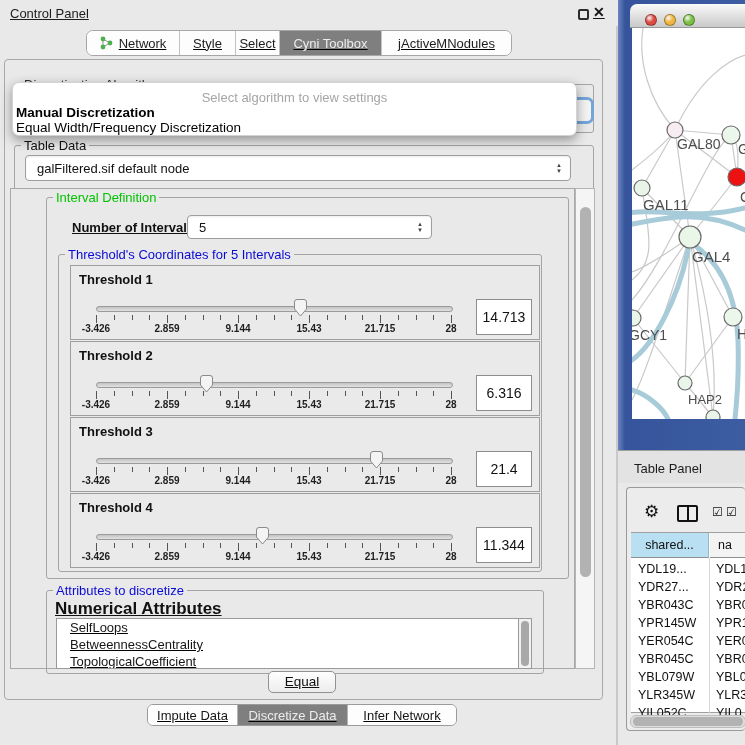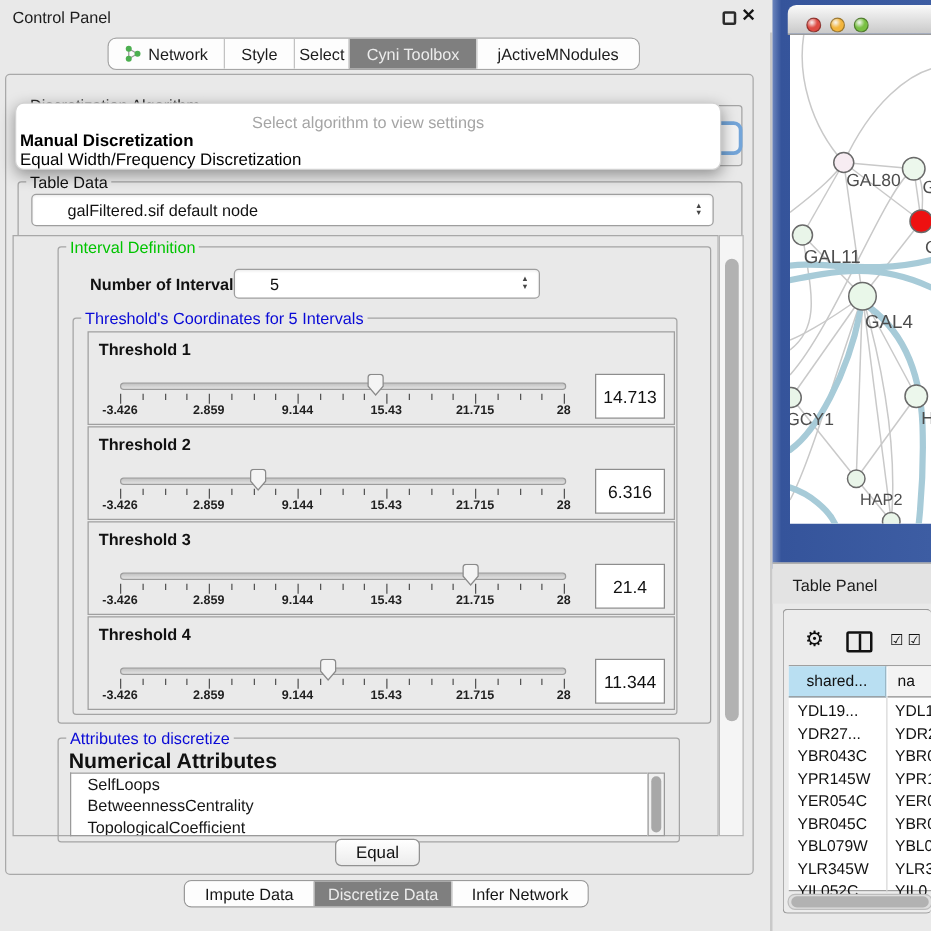--- a/index.html
+++ b/index.html
@@ -1,18 +1,18 @@
 <!DOCTYPE html>
 <html><head>
 <meta charset="utf-8">
 <style>
   * { margin:0; padding:0; box-sizing:border-box; }
   html,body { width:745px; height:745px; }
   body { font-family:"Liberation Sans", sans-serif; background:#e9e9e9; position:relative; overflow:hidden; }
-  .abs { position:absolute; }
+  .abs { position:absolute;text-decoration:underline; }
 
   
   #left-panel { left:0; top:0; width:618px; height:745px; background:#e9e9e9; border-right:2px solid #c9c9c9; }
   #titlebar { left:0; top:0; width:618px; height:26px; background:#e9e9e9; }
   #titlebar-text { left:10px; top:6px; font-size:13px; color:#1d1d1d; }
   #float-icon { left:578px; top:9px; width:11px; height:11px; border:2px solid #2b2b2b; border-radius:2px; background:transparent; }
   #close-icon { left:593px; top:4px; font-size:14px; font-weight:bold; color:#151515; }
 
   
   #top-tabs { left:86px; top:30px; height:26px; display:flex; background:#fdfdfd; border:1px solid #a6a6a6; border-radius:7px; overflow:hidden; }
@@ -23,21 +23,21 @@
 
   #outer-panel { left:4px; top:59px; width:599px; height:641px; border:1px solid #a9a9a9; border-radius:4px; background:#e9e9e9; }
 
   
   .group { position:absolute; border:1px solid #a4a4a4; border-radius:3px; }
   .group-label { position:absolute; top:-8px; left:6px; background:#e9e9e9; padding:0 3px; font-size:13px; }
   .gl-black { color:#111; } .gl-green { color:#00c400; } .gl-blue { color:#0a0ad6; } .gl-gray { color:#2e2e2e; }
 
   
   .combo { position:absolute; background:#fff; border:1px solid #9e9e9e; border-radius:4px;
-           font-size:13px; color:#111; display:flex; align-items:center; padding-left:28px;
+           font-size:13px; color:#111; display:flex; align-items:center; padding-left:11px;
            box-shadow:inset 0 1px 2px rgba(0,0,0,0.08); }
   .spinner { position:absolute; right:8px; top:0; bottom:0; display:flex; flex-direction:column; justify-content:center; line-height:6px; }
   .spinner span { font-size:6px; color:#444; height:6px; }
 
   
   #combo-ring { left:570px; top:97px; width:24px; height:27px; border:3px solid #73a5d9; border-radius:7px; background:#f4f4f4; z-index:30; }
 
   
   #algo-popup { left:12px; top:82px; width:565px; height:54px; background:#fff; border:1px solid #d2d2d2; border-radius:7px;
                 box-shadow:0 4px 12px rgba(0,0,0,0.38); z-index:40; }
@@ -333,21 +333,21 @@
     </div>
 
     <div id="sp-scrollbar">
       <div id="sp-thumb"></div>
     </div>
   </div>
 
   <div id="apply-btn" class="abs">Equal</div>
 
   <div id="bottom-tabs" class="abs">
-      <div class="btab" style="width: 103px;">Impute Data</div>
+      <div class="btab" style="width: 89px;">Impute Data</div>
       <div class="btab sep selected" style="width: 110px;">Discretize Data</div>
       <div class="btab sep" style="width: 109px;">Infer Network</div>
     </div>
 </div>
 
 <div id="net-frame" class="abs">
   <div id="net-titlebar">
     <div class="tl" style="left: 15px; background: radial-gradient(circle at 35% 30%, rgba(255, 255, 255, 0.8) 0%, rgb(221, 74, 66) 45%, rgb(221, 74, 66) 100%); border: 1px solid rgba(0, 0, 0, 0.35);"></div>
     <div class="tl" style="left: 34px; background: radial-gradient(circle at 35% 30%, rgba(255, 255, 255, 0.8) 0%, rgb(242, 181, 61) 45%, rgb(242, 181, 61) 100%); border: 1px solid rgba(0, 0, 0, 0.35);"></div>
     <div class="tl" style="left: 53px; background: radial-gradient(circle at 35% 30%, rgba(255, 255, 255, 0.8) 0%, rgb(121, 192, 67) 45%, rgb(121, 192, 67) 100%); border: 1px solid rgba(0, 0, 0, 0.35);"></div>

